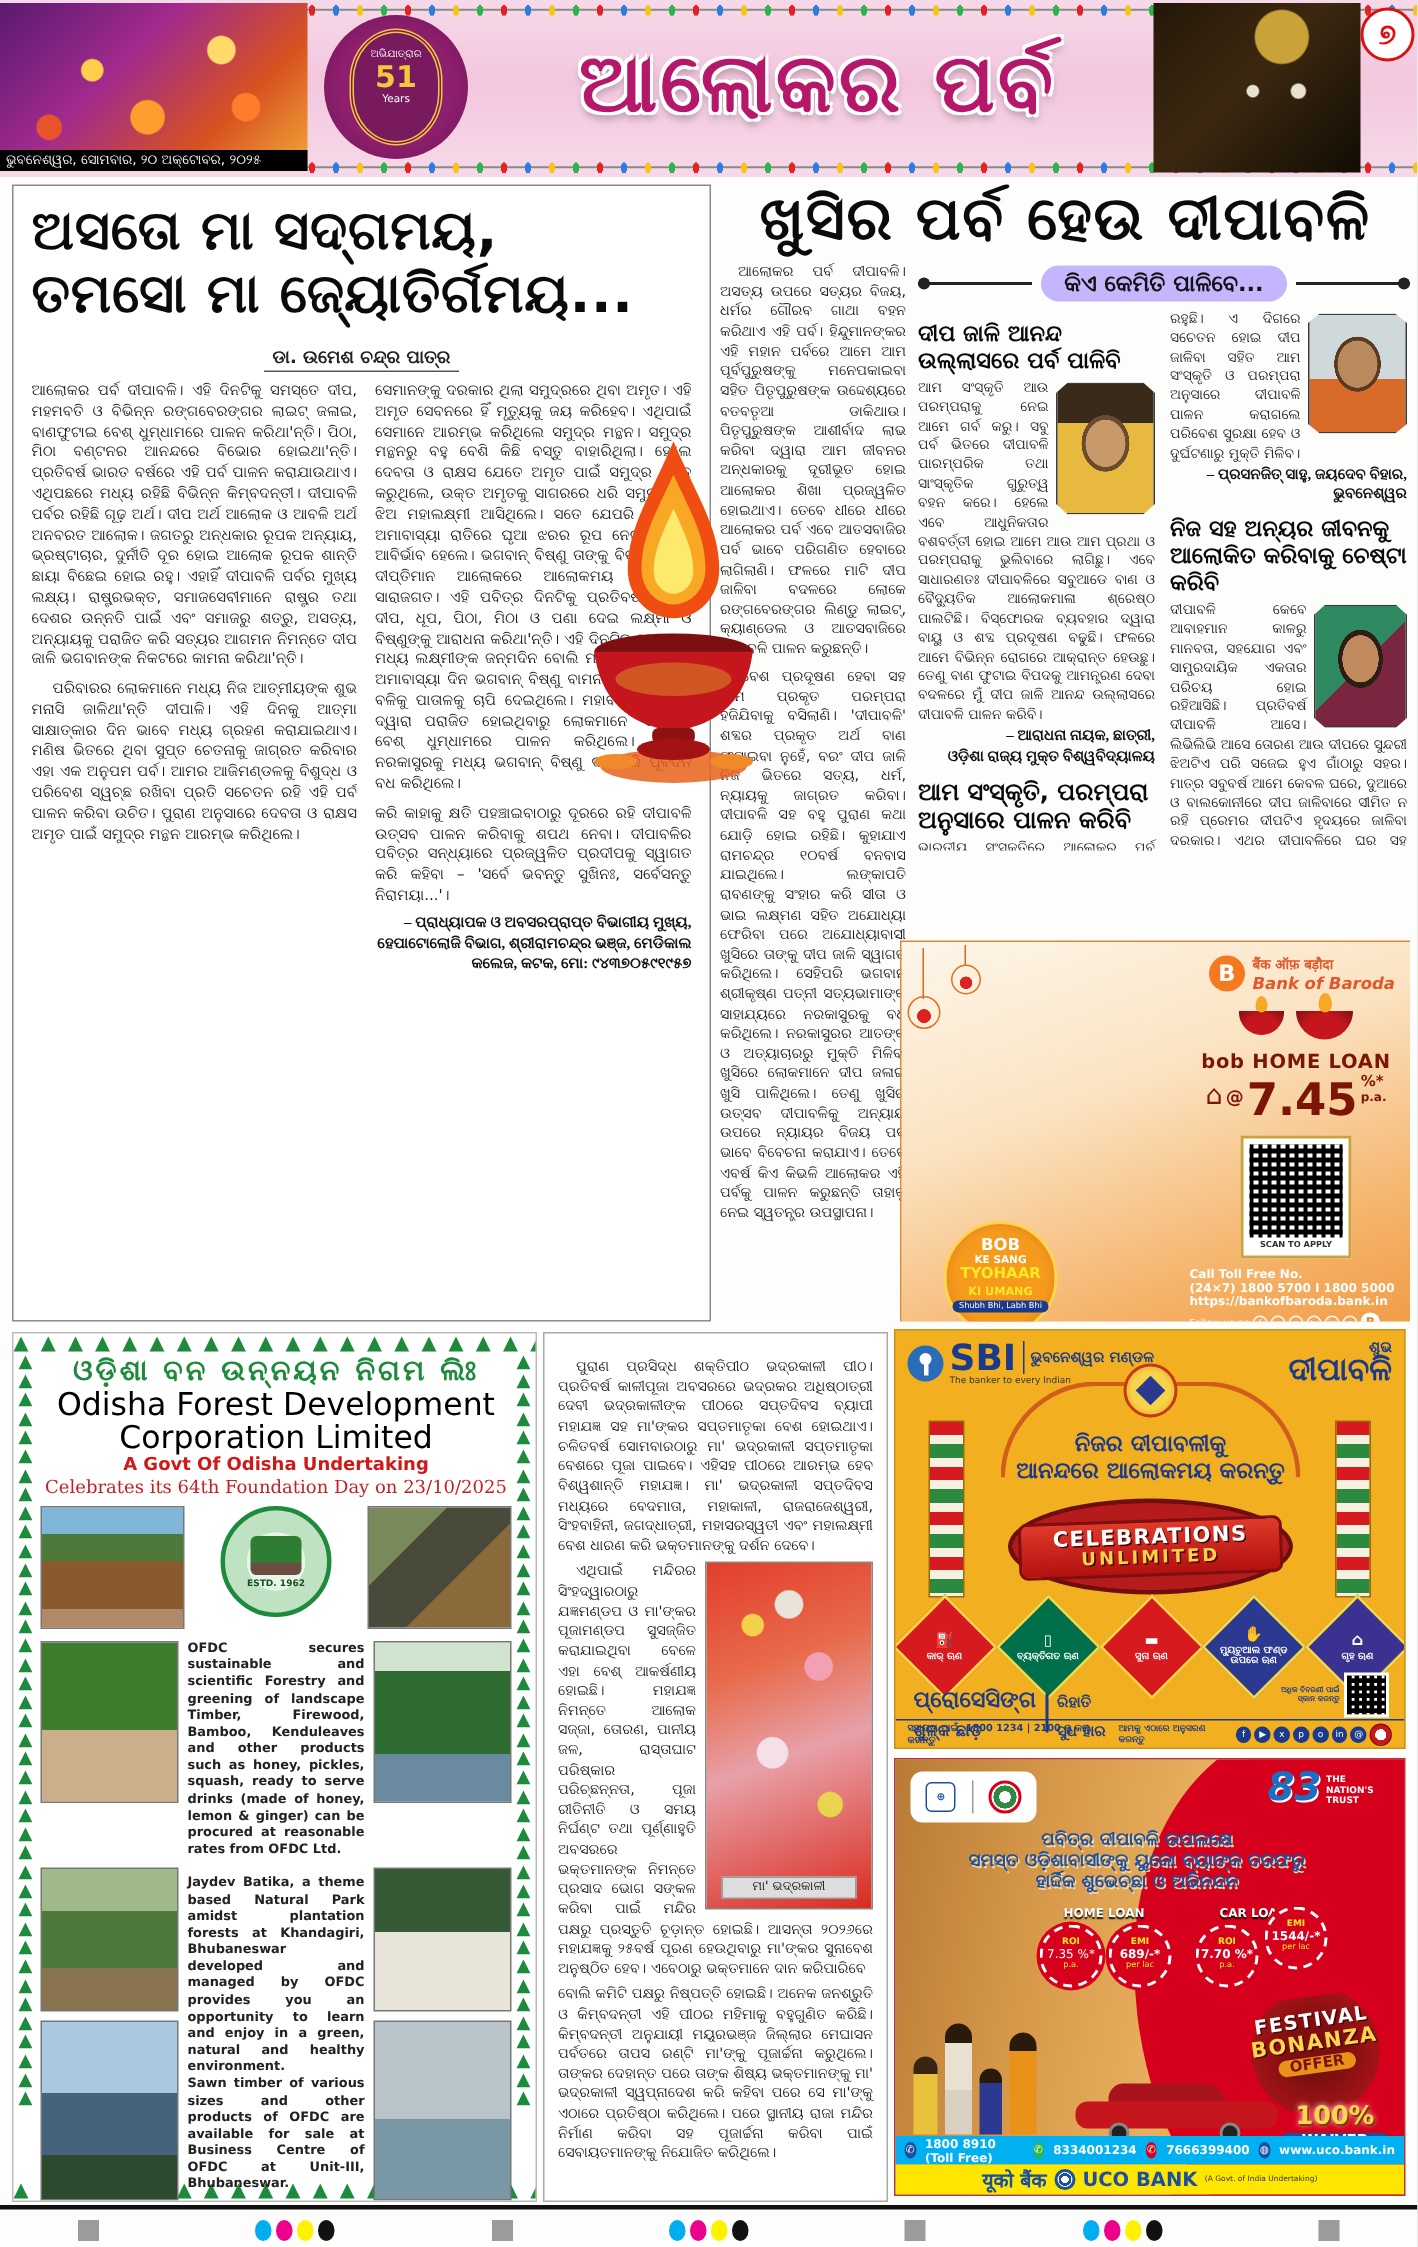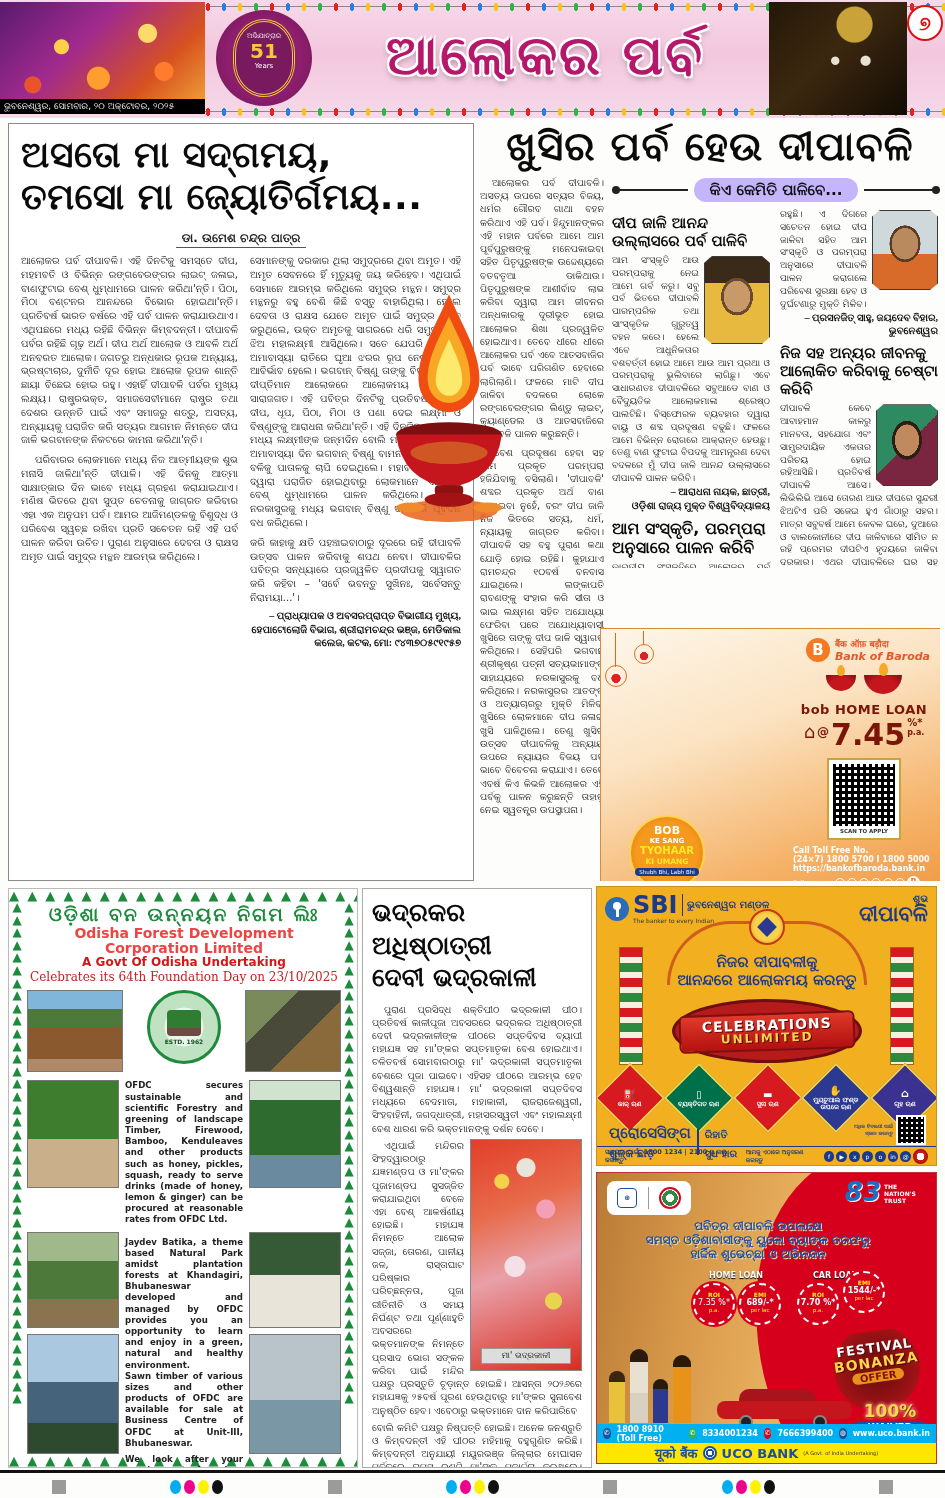--- a/index.html
+++ b/index.html
@@ -342,21 +342,21 @@
 ▲
 ▲
 ▲
 ▲
 ▲
 ▲
 ▲</div>
 
     <div class="ab" style="left:18px;top:14px;width:314px;text-align:center;">
       <div style="color:#1e8a3c;font-weight:bold;font-size:19px;letter-spacing:2px;">ଓଡ଼ିଶା ବନ ଉନ୍ନୟନ ନିଗମ ଲିଃ</div>
-      <div style="color:#ef4444;font-weight:bold;font-size:14px;line-height:1.05;">Odisha Forest Development Corporation Limited</div>
+      <div style="color:#000000;font-weight:normal;font-size:21px;line-height:1.05;">Odisha Forest Development Corporation Limited</div>
       <div style="color:#d01818;font-weight:bold;font-size:12px;">A Govt Of Odisha Undertaking</div>
       <div style="color:#c42020;font-size:12px;font-family:'DejaVu Serif',serif;margin-top:1px;">Celebrates its 64th Foundation Day on 23/10/2025</div>
 
       <div style="display:flex;justify-content:space-between;margin-top:6px;">
         <div class="ofdc-photo" style="width:96px;height:82px;background:linear-gradient(180deg,#7fb6d9 0 22%,#4d7a3a 22% 45%,#8a5a2e 45% 85%,#b08968 85%);"></div>
         <div style="width:74px;height:74px;border-radius:50%;border:3px solid #1e8a3c;background:radial-gradient(circle,#e8f5e9 0 40%,#bfe3c2 41% 100%);display:flex;align-items:center;justify-content:center;text-align:center;">
           <div>
             <div style="width:34px;height:26px;margin:0 auto;background:linear-gradient(180deg,#2e7d32 0 70%,#6d4c41 70%);border-radius:4px;"></div>
             <div style="font-size:6px;color:#14501f;font-weight:bold;margin-top:2px;">ESTD. 1962</div>
           </div>
@@ -383,24 +383,20 @@
         <div style="width:92px;flex:none;">
           <div class="ofdc-photo" style="width:92px;height:96px;background:linear-gradient(180deg,#355a35 0 45%,#e8e4da 45%);"></div>
           <div class="ofdc-photo" style="width:92px;height:120px;margin-top:6px;background:linear-gradient(180deg,#b8c4c9 0 55%,#7a97a5 55%);"></div>
         </div>
       </div>
 
     </div>
   </div>
 
   <div class="ab art-box" style="left:362px;top:888px;width:230px;height:580px;padding:8px 9px;overflow:hidden;border-color:#aaa;">
-    <div style="font-size:25px;font-weight:bold;line-height:1.3;color:#0a0a0a;">
-      <div>ଭଦ୍ରକର ଅଧିଷ୍ଠାତ୍ରୀ</div>
-      <div>ଦେବୀ ଭଦ୍ରକାଳୀ</div>
-    </div>
     <div class="odia-body" style="margin-top:8px;font-size:9.6px;">
       <p style="text-indent:12px;">ପୁରାଣ ପ୍ରସିଦ୍ଧ ଶକ୍ତିପୀଠ ଭଦ୍ରକାଳୀ ପୀଠ। ପ୍ରତିବର୍ଷ କାଳୀପୂଜା ଅବସରରେ ଭଦ୍ରକର ଅଧିଷ୍ଠାତ୍ରୀ ଦେବୀ ଭଦ୍ରକାଳୀଙ୍କ ପୀଠରେ ସପ୍ତଦିବସ ବ୍ୟାପୀ ମହାଯଜ୍ଞ ସହ ମା'ଙ୍କର ସପ୍ତମାତୃକା ବେଶ ହୋଇଥାଏ। ଚଳିତବର୍ଷ ସୋମବାରଠାରୁ ମା' ଭଦ୍ରକାଳୀ ସପ୍ତମାତୃକା ବେଶରେ ପୂଜା ପାଇବେ। ଏହିସହ ପୀଠରେ ଆରମ୍ଭ ହେବ ବିଶ୍ୱଶାନ୍ତି ମହାଯଜ୍ଞ। ମା' ଭଦ୍ରକାଳୀ ସପ୍ତଦିବସ ମଧ୍ୟରେ ବେଦମାତା, ମହାକାଳୀ, ରାଜରାଜେଶ୍ୱରୀ, ସିଂହବାହିନୀ, ଜଗଦ୍ଧାତ୍ରୀ, ମହାସରସ୍ୱତୀ ଏବଂ ମହାଲକ୍ଷ୍ମୀ ବେଶ ଧାରଣ କରି ଭକ୍ତମାନଙ୍କୁ ଦର୍ଶନ ଦେବେ।</p>
       <div style="float:right;width:112px;height:232px;margin:4px 0 4px 6px;border:1px solid #888;position:relative;background:
              radial-gradient(circle at 28% 18%,#f3d24b 0 7px,transparent 8px),
              radial-gradient(circle at 68% 30%,#f3a0b5 0 9px,transparent 10px),
              radial-gradient(circle at 40% 55%,#f5e0e8 0 10px,transparent 11px),
              radial-gradient(circle at 75% 70%,#e8d44d 0 8px,transparent 9px),
              radial-gradient(circle at 50% 12%,#e8e4da 0 9px,transparent 10px),
              linear-gradient(160deg,#e23f2b 0%,#e86a4a 30%,#e8a0a8 55%,#d92c1f 100%);">
         <div style="position:absolute;left:10px;right:10px;bottom:6px;background:#ddd;color:#111;font-size:8.5px;text-align:center;padding:1px 0;border:1px solid #999;">ମା' ଭଦ୍ରକାଳୀ</div>

